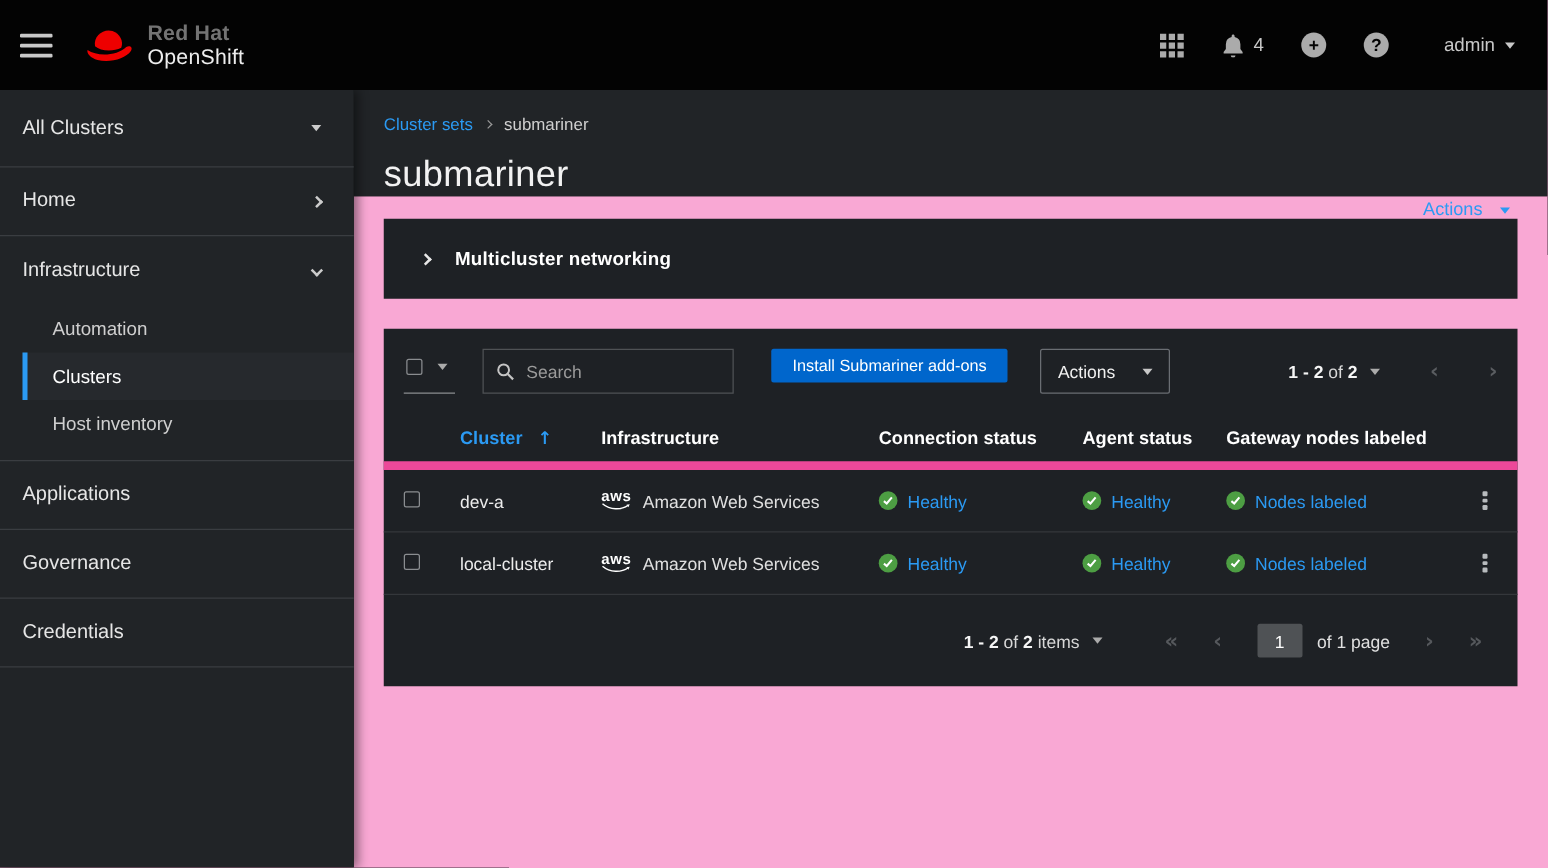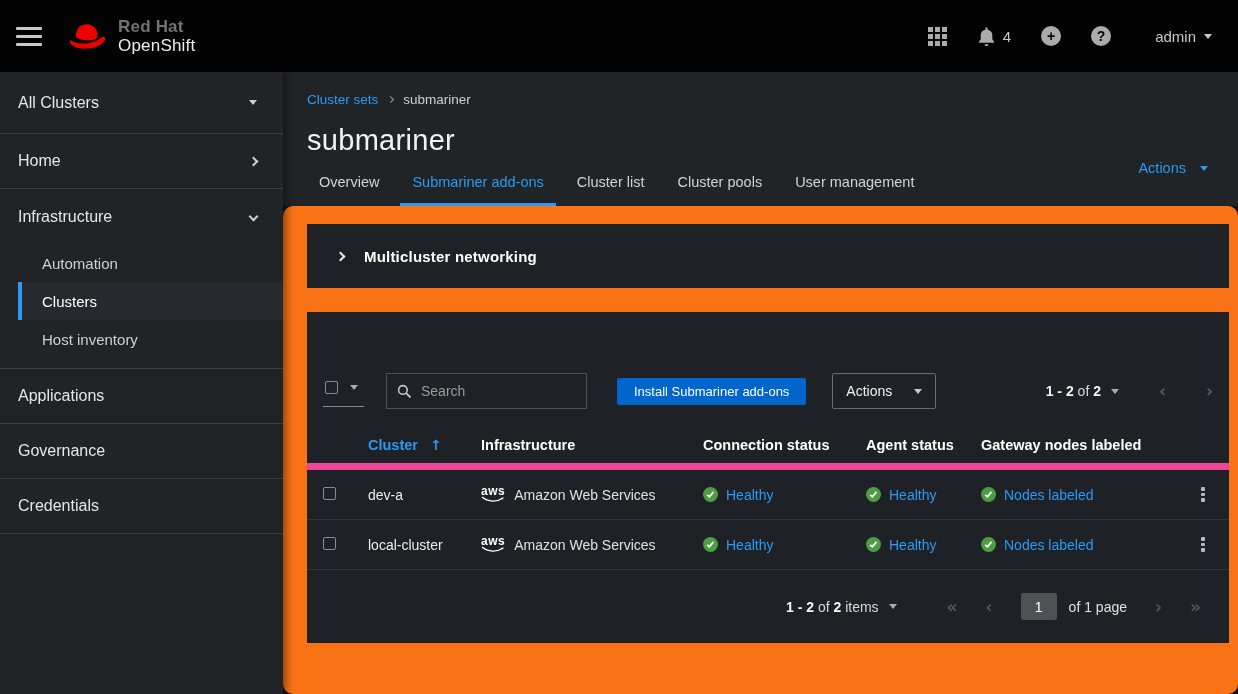--- a/index.html
+++ b/index.html
@@ -50,29 +50,29 @@
   .breadcrumb a { color:#2b9af3; text-decoration:none; cursor:pointer; }
   .bc-sep { width:5px; height:5px; border-right:1.5px solid #9a9a9a; border-bottom:1.5px solid #9a9a9a; transform:rotate(-45deg); }
   .bc-current { color:#cfcfcf; }
   .page-title { margin-top:17px; font-size:29px; font-weight:300; color:#f2f2f2; letter-spacing:.3px; }
   .tabs { display:flex; margin-top:17px; }
   .tab { padding:0 12px 13px; margin-right:9px; color:#d2d2d2; font-size:14.5px; border-bottom:3px solid transparent; cursor:pointer; }
   .tab.active { color:#2b9af3; border-bottom-color:#2b9af3; }
   .page-actions { position:absolute; right:30px; top:88px; display:flex; align-items:center; gap:14px; color:#2b9af3; font-size:14.5px; cursor:pointer; }
 
   
-  .content { flex:1; background:#f97316; padding:18px 9px 0 24px; overflow:hidden;border-radius:10px; }
+  .content { flex:1; background:#f9a8d4; padding:18px 24px 0 24px; overflow:hidden; }
   .card { background:#1e2125; border-radius:0; }
   .expand-card { height:64px; display:flex; align-items:center; padding:0 20px; margin-bottom:24px; cursor:pointer; }
   .expand-card .chev { border-color:#e8e8e8; margin:0 20px 0 10px; }
   .expand-title { font-weight:700; font-size:15px; color:#fff; letter-spacing:.2px; }
 
   
   .table-card { padding-top:16px; }
-  .toolbar { display:flex; align-items:center; padding:0 16px 17px 16px;margin-top:45px; }
+  .toolbar { display:flex; padding:0 16px 17px 16px; }
   .bulk-select { display:flex; align-items:center; gap:12px; padding:6px 6px 12px 2px; border-bottom:1px solid #8a8d90; color:#ababab; cursor:pointer; margin-right:22px; }
   .checkbox { width:13px; height:13px; border:1px solid #8a8d90; border-radius:2px; background:transparent; display:inline-block; flex:none; cursor:pointer; }
   .search-box { width:201px; height:36px; border:1px solid #4f5255; display:flex; align-items:center; padding:0 10px; gap:9px; margin-right:30px; background:transparent; }
   .search-box input { flex:1; min-width:0; background:transparent; border:none; outline:none; color:#e6e6e6; font-size:14px; font-family:inherit; }
   .search-box input::placeholder { color:#9b9b9b; }
   .btn-primary { height:27px; background:#0066cc; border:none; color:#fff; font-size:13px; padding:0 17px; cursor:pointer; font-family:inherit; border-radius:2px; margin-right:26px; }
   .btn-secondary { height:36px; background:transparent; border:1px solid #6a6e73; color:#f0f0f0; font-size:14px; padding:0 13px; display:flex; align-items:center; gap:22px; cursor:pointer; border-radius:2px; }
   .btn-secondary .caret { color:#c8c8c8; }
   .toolbar-spacer { flex:1; }
   .pagination-top { display:flex; align-items:center; font-size:14px; color:#d8d8d8; }
@@ -194,27 +194,20 @@
   </nav>
 
   <main class="main">
     <div class="page-header">
       <div class="breadcrumb">
         <a>Cluster sets</a>
         <span class="bc-sep"></span>
         <span class="bc-current">submariner</span>
       </div>
       <h1 class="page-title">submariner</h1>
-      <div class="tabs">
-        <div class="tab">Overview</div>
-        <div class="tab active">Submariner add-ons</div>
-        <div class="tab">Cluster list</div>
-        <div class="tab">Cluster pools</div>
-        <div class="tab">User management</div>
-      </div>
       <div class="page-actions">
         <span>Actions</span>
         <span class="caret"></span>
       </div>
     </div>
 
     <div class="content">
 
       <div class="card expand-card">
         <span class="chev chev-r"></span>

